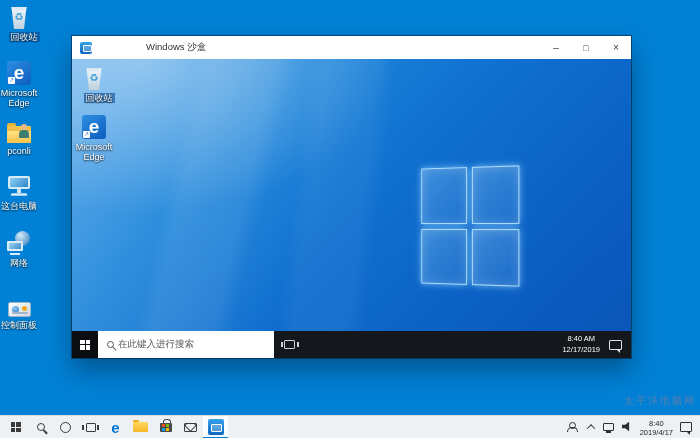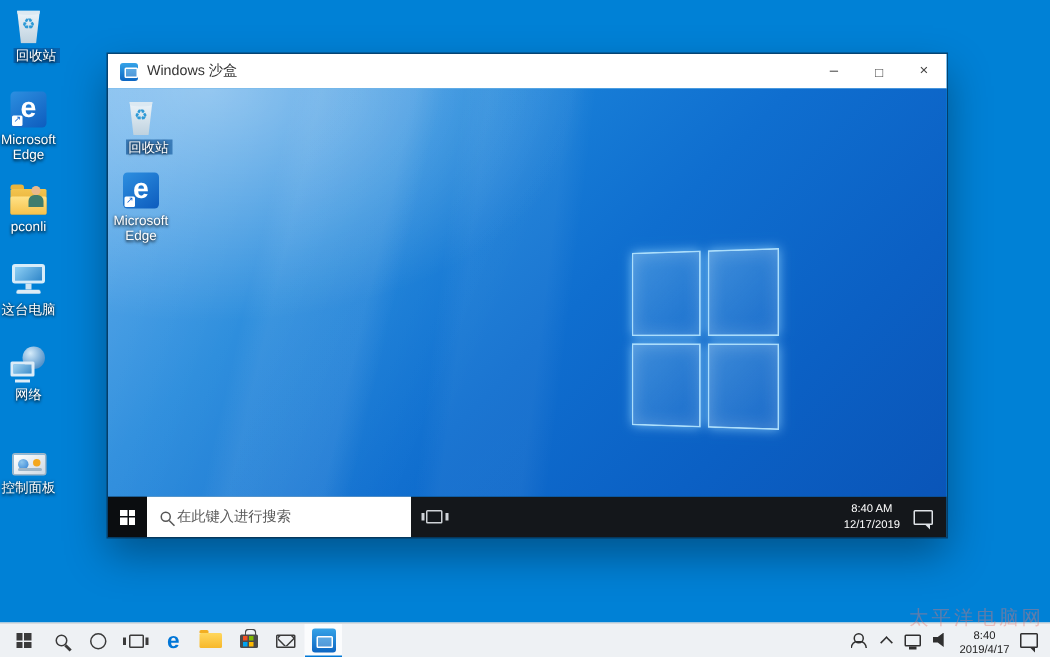--- a/index.html
+++ b/index.html
@@ -68,21 +68,21 @@
   .ic-cpl i { position:absolute; border-radius:50%; }
   .ic-cpl .d1 { left:3px; top:3px; width:7px; height:7px;
            background:radial-gradient(circle at 35% 30%,#8ec6ee,#2f7fd4); }
   .ic-cpl .d2 { right:3px; top:3px; width:5px; height:5px; background:#f4a71d; }
   .ic-cpl .bar { position:absolute; left:3px; bottom:2px; width:16px; height:2px;
            background:#9fb6c8; border-radius:1px; }
 
   
   .window { position:absolute; left:72px; top:36px; width:559px; height:322px;
             box-shadow:0 0 0 1px rgba(10,25,45,.55), 0 12px 26px rgba(0,0,0,.35); }
-  .titlebar { height:23px; background:#fff; display:flex; align-items:center; }
+  .titlebar { height:23px; background:#fff; display:flex; align-items:center;gap:48px; }
   .tb-icon { width:12px; height:12px; margin-left:8px; border-radius:2px; position:relative;
             background:linear-gradient(#35a3e8,#0d66c2); }
   .tb-icon::after { content:""; position:absolute; left:2.5px; top:3.5px; width:7px; height:5px;
             border:1.2px solid #fff; border-radius:1px; background:rgba(255,255,255,.25); }
   .tb-title { margin-left:6px; font-size:9.5px; color:#333; }
   .tb-btns { margin-left:auto; display:flex; height:100%; }
   .tb-btn { width:30px; height:100%; display:flex; align-items:center; justify-content:center;
             font-size:10px; color:#444; }
   .tb-btn.max { font-size:9px; }
 
@@ -187,21 +187,21 @@
   .hclock { font-size:7.5px; color:#222; text-align:center; line-height:1.3; padding:0 4px;
             white-space:nowrap; }
   .hac { position:relative; width:12px; height:10px; border:1.3px solid #2f2f2f; border-radius:1px; }
   .hac::after { content:""; position:absolute; right:1px; bottom:-4px; width:0; height:0;
             border-top:3.5px solid #2f2f2f; border-left:3.5px solid transparent; }
 
   
   .wm { position:absolute; right:4px; top:393px; z-index:50; text-align:center; pointer-events:none; }
   .wm .big { font-size:24px; font-weight:800; letter-spacing:.5px; color:rgba(255,255,255,.85);
             text-shadow:0 0 4px rgba(120,170,220,.4); line-height:1; }
-  .wm .sub { font-size:13px; color:rgba(235,120,110,.4); margin-top:10px; letter-spacing:2px; }
+  .wm .sub { font-size:10px; color:rgba(235,120,110,.4); margin-top:1px; letter-spacing:2px; }
 </style>
 </head>
 <body>
 
 <div>
 
   <div class="dicon" style="top:3px">
     <div class="gfx">
         <span class="ic-rb"></span>
       </div>

